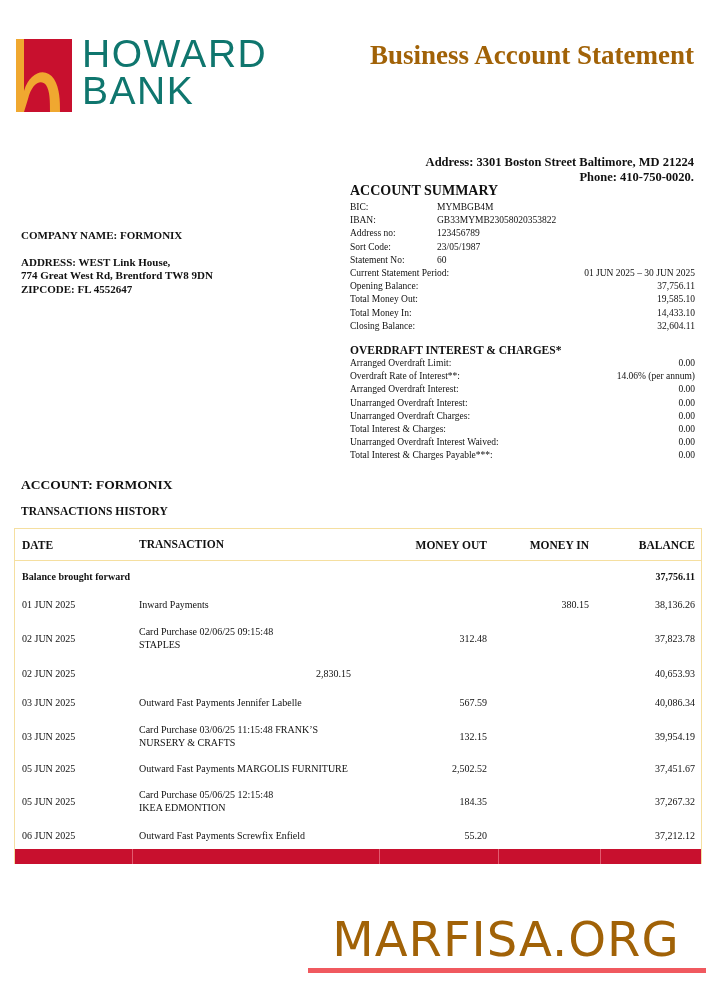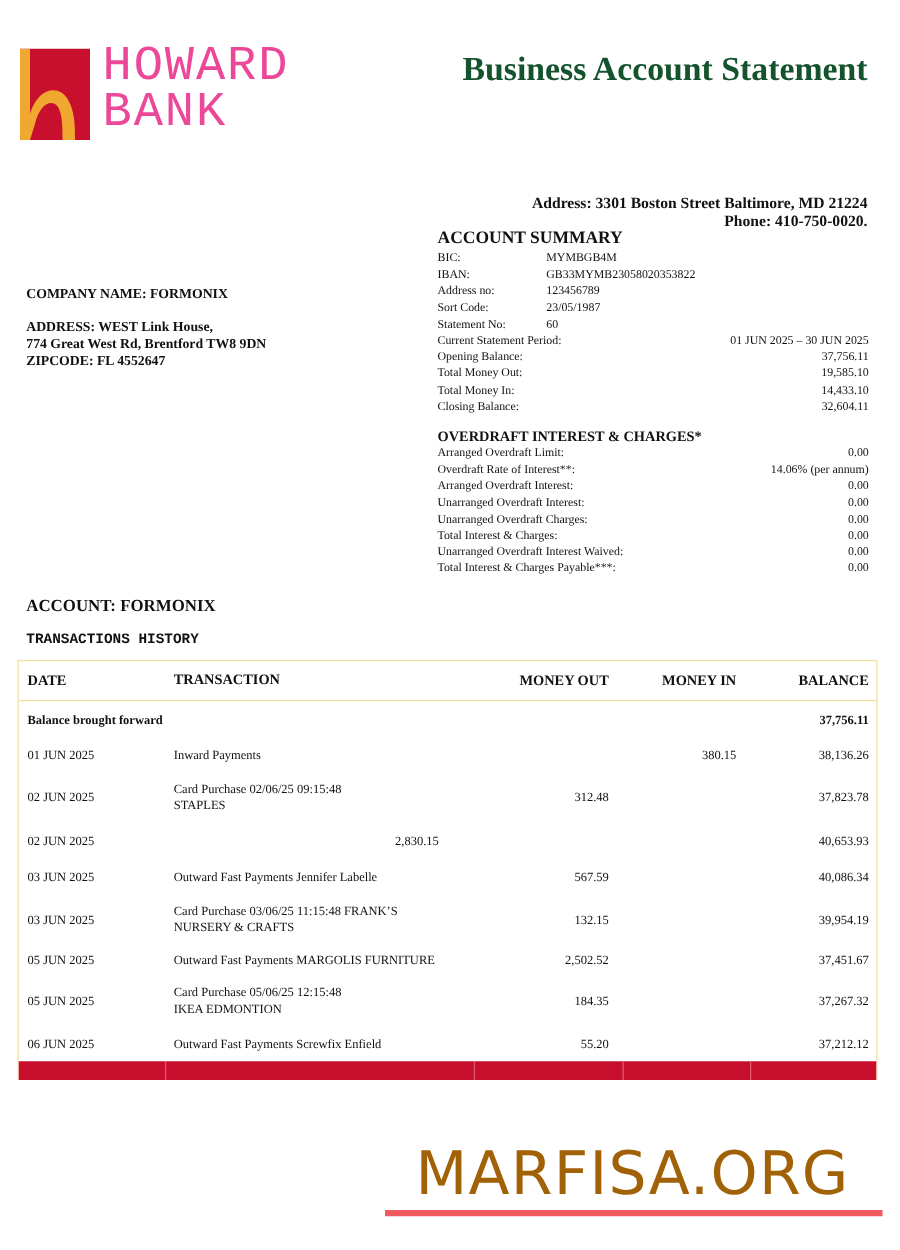--- a/index.html
+++ b/index.html
@@ -1,41 +1,41 @@
 <!DOCTYPE html>
 <html><head>
 <meta charset="utf-8">
 <style>
   * { box-sizing: border-box; margin: 0; padding: 0; }
   html, body { width: 720px; height: 1000px; background: #ffffff; overflow: hidden; }
   body { position: relative; font-family: "Liberation Serif", serif; color: #111; }
 
   .logo { position: absolute; left: 16px; top: 39px; width: 260px; height: 76px; }
   .logo-mark { position: absolute; left: 0; top: 0; width: 56px; height: 73px; background: #c8102e; overflow: hidden; }
-  .logo-text { position: absolute; left: 66px; top: -4px; font-family: Liberation Mono, monospace; font-size: 39px; line-height: 37px; color: #ec4899; letter-spacing: 1.5px; }
-
-  .doc-title { position: absolute; right: 26px; top: 40px; font-family: "Liberation Serif", serif; font-weight: bold; font-size: 27px; color: #14532d; }
+  .logo-text { position: absolute; left: 66px; top: -4px; font-family: Liberation Sans, sans-serif; font-size: 39px; line-height: 37px; color: #0f766e; letter-spacing: 1.5px; }
+
+  .doc-title { position: absolute; right: 26px; top: 40px; font-family: "Liberation Serif", serif; font-weight: bold; font-size: 27px; color: #a16207; }
 
   .bank-address { position: absolute; right: 26px; top: 141px; text-align: right; font-weight: bold; font-size: 12.5px; line-height: 15px; margin-top: 14px; }
 
   .company { position: absolute; left: 21px; top: 229px; font-weight: bold; font-size: 11px; line-height: 13.5px; }
   .company .gap { height: 13px; }
 
   .summary { position: absolute; left: 350px; top: 183px; width: 345px; }
   .sec-title { font-weight: bold; font-size: 14px; margin-bottom: 2px; }
   .kv { display: flex; font-size: 9.5px; line-height: 13.2px; }
   .kv .k { width: 87px; }
   .kv .v { }
   .kv2 { display: flex; justify-content: space-between; font-size: 9.5px; line-height: 13.2px; }
 
   .overdraft { position: absolute; left: 350px; top: 344px; width: 345px; }
   .overdraft .sec-title { font-size: 11.5px; margin-bottom: 1px; }
 
   .account-title { position: absolute; left: 21px; top: 477px; font-weight: bold; font-size: 13.5px; }
-  .tx-title { position: absolute; left: 21px; top: 505px; font-weight: bold; font-size: 11.5px; font-family: Liberation Mono, monospace; }
+  .tx-title { position: absolute; left: 21px; top: 505px; font-weight: bold; font-size: 11.5px; }
 
   .table { position: absolute; left: 14px; top: 528px; width: 688px; border: 1.5px solid #f5dfa0; border-bottom: none; }
   .row { display: flex; align-items: center; font-size: 10px; }
   .row .c-date { width: 118px; padding-left: 7px; }
   .row .c-tx { width: 238px; padding-left: 6px; line-height: 13px; }
   .row .c-out { width: 120px; text-align: right; padding-right: 4px; }
   .row .c-in { width: 102px; text-align: right; padding-right: 4px; }
   .row .c-bal { flex: 1; text-align: right; padding-right: 6px; }
   .row.head { height: 32px; font-weight: bold; font-size: 11.5px; border-bottom: 1.5px solid #f5dfa0; }
   .row.fwd { height: 30px; font-weight: bold; font-size: 10px; }

